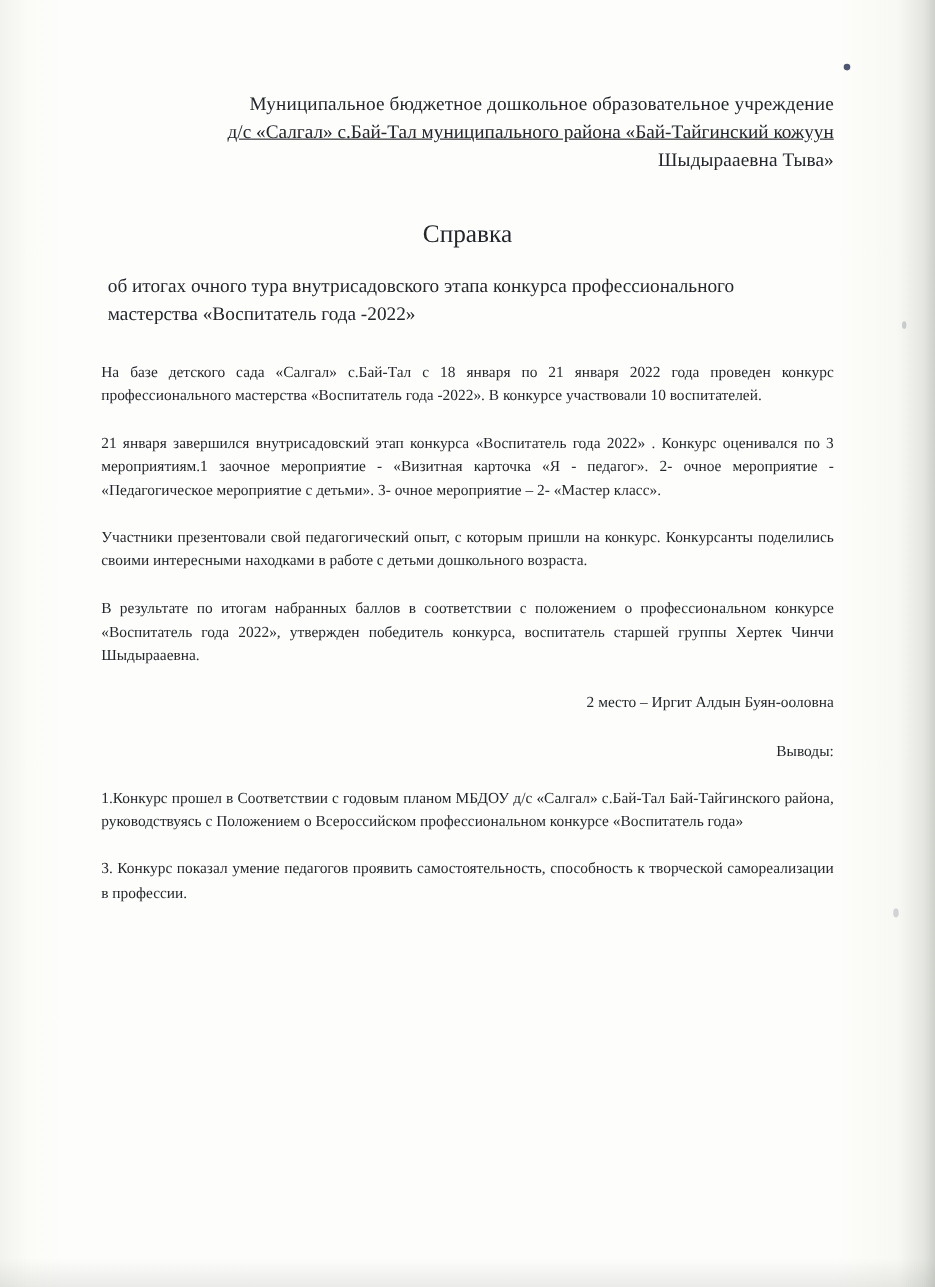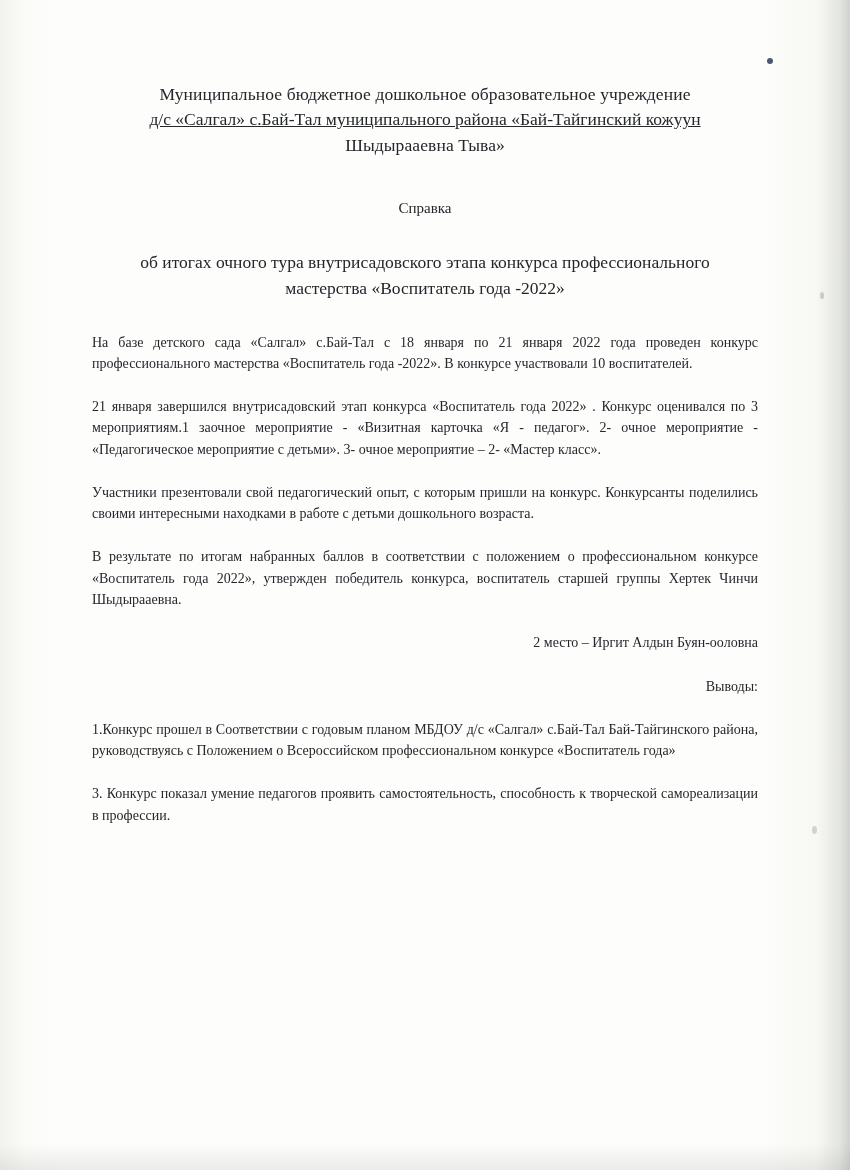--- a/index.html
+++ b/index.html
@@ -36,32 +36,32 @@
     color: #23262b;
   }
   .title-block {
     text-align: center;
     font-size: 17.5px;
     line-height: 1.45;
     letter-spacing: 0.1px;
   }
   .title-block div {
     white-space: nowrap;
+    text-align: right;
   }
   .title-line-2 { letter-spacing: 0px; text-decoration: underline; }
   .heading {
     text-align: center;
-    font-size: 15px;
+    font-size: 23px;
     margin-top: 42px;
   }
   .subheading {
-    text-align: center;
     font-size: 17.5px;
     line-height: 1.5;
-    margin-top: 32px;
+    margin-top: 20px;
     padding: 0 6px;
   }
   p.body-par {
     font-size: 14px;
     line-height: 1.52;
     text-align: justify;
     text-justify: inter-word;
     margin: 22px 0 0 0;
     color: #24272c;
   }

